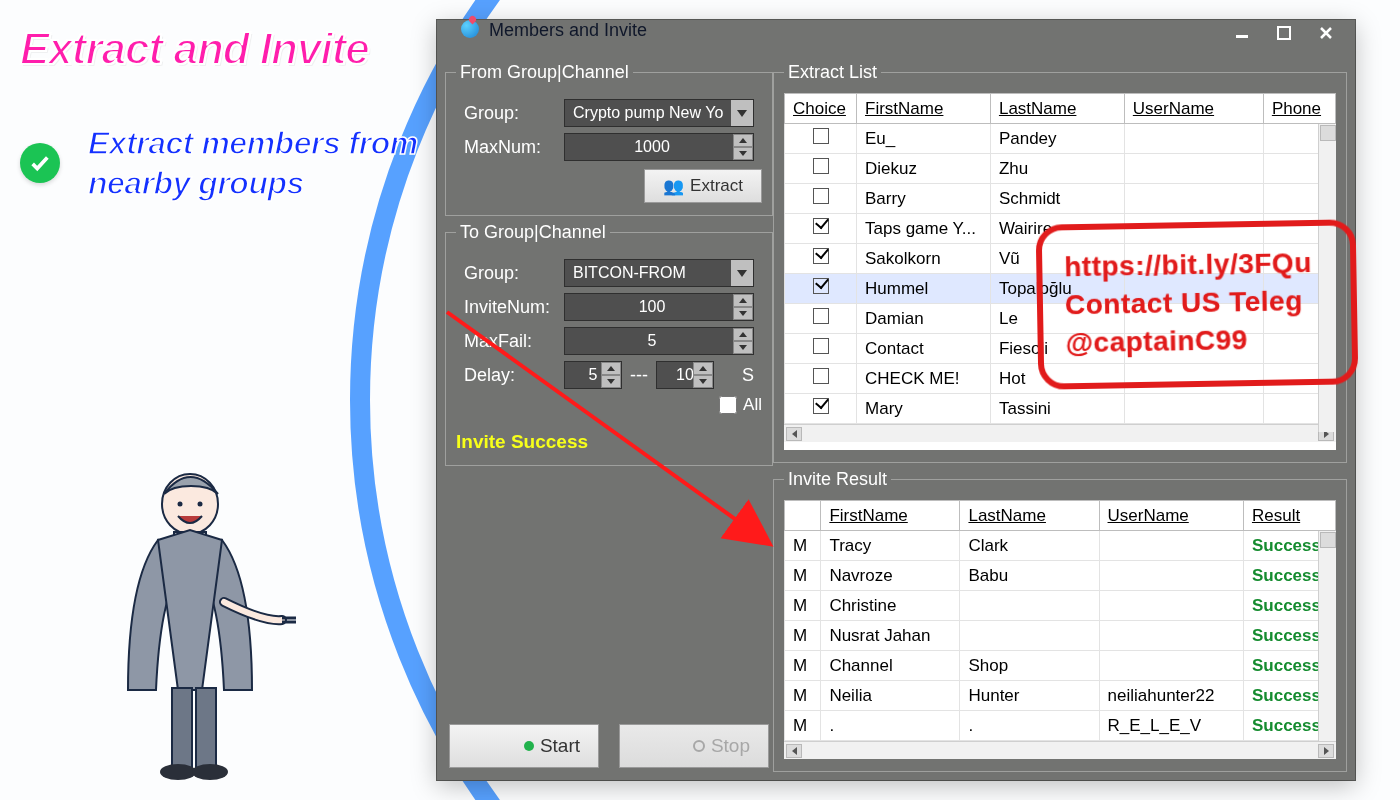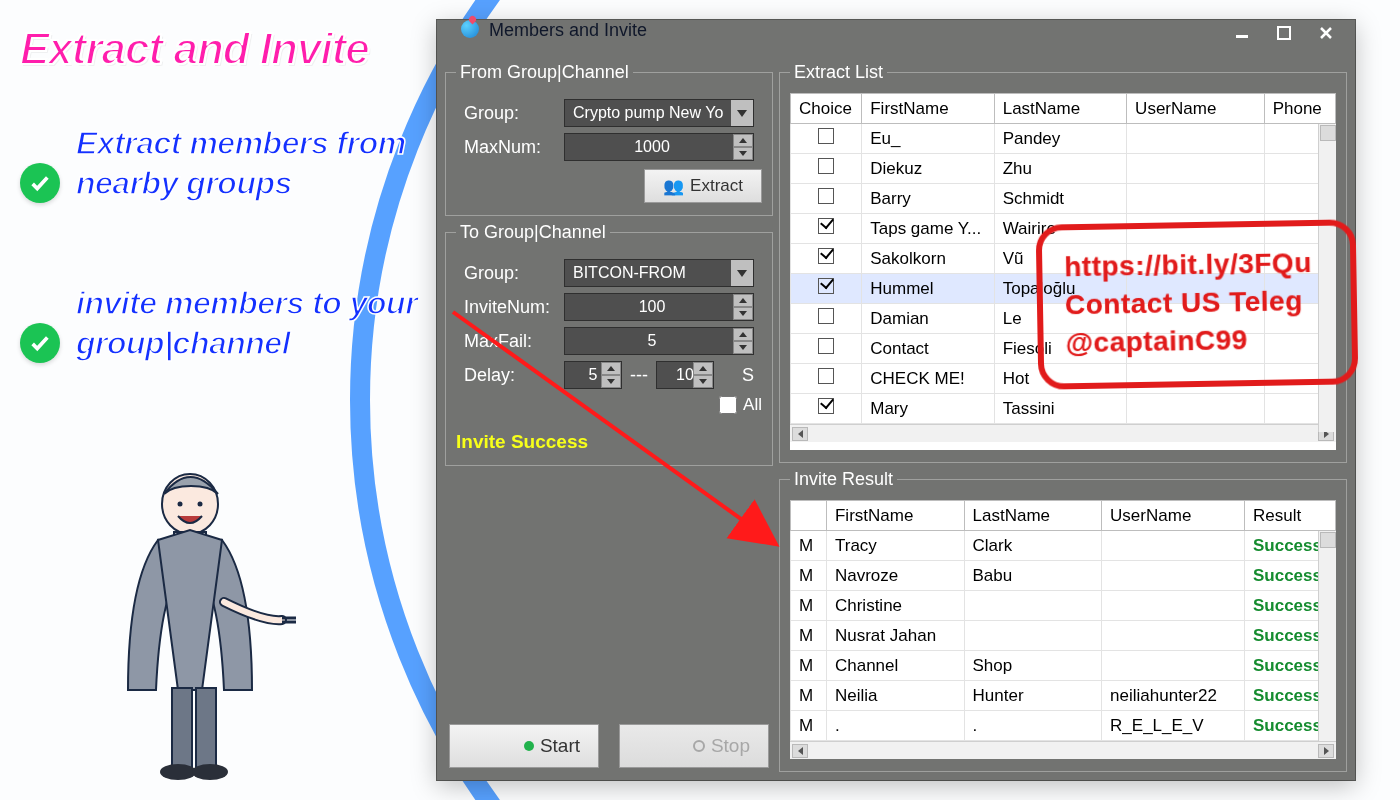--- a/index.html
+++ b/index.html
@@ -32,22 +32,22 @@
     color: #ff1eac;
     -webkit-text-stroke: 2px #ffffff;
     text-shadow:
       -1px -1px 0 #fff, 1px -1px 0 #fff, -1px 1px 0 #fff, 1px 1px 0 #fff,
       2px 2px 0 rgba(0,0,0,.05);
     line-height: 1.1;
     margin-bottom: 50px;
     letter-spacing: -1px;
   }
   .bullet {
-    display: flex; align-items: flex-end;
-    gap: 16px; margin-bottom: 80px;
+    display: flex; align-items: center;
+    gap: 28px; margin-bottom: 80px;
   }
   .bullet .check {
     width: 40px; height: 40px; border-radius: 50%;
     background: #1bc454;
     display: flex; align-items: center; justify-content: center;
     flex-shrink: 0;
     box-shadow: 0 2px 4px rgba(0,0,0,.15);
   }
   .bullet .check svg { width: 22px; height: 22px; stroke: #fff; stroke-width: 4; fill: none; }
   .bullet-text {
@@ -90,21 +90,21 @@
     border-radius:50% 50% 50% 0; transform:rotate(-45deg);
     top:-4px; left:8px;
   }
   .titlebar .spacer { flex: 1; }
   .titlebar .ctl {
     width: 42px; height: 26px;
     display:flex;align-items:center;justify-content:center;
     color:#fff; font-weight:bold;
   }
   .win-body {
-    flex: 1; display: flex; gap: 6px; padding: 4px 8px 8px 8px;
+    flex: 1; display: flex; padding: 4px 8px 8px 8px;
   }
   .col-left { width: 328px; display:flex; flex-direction:column; gap:6px; }
   .col-right { flex:1; display:flex; flex-direction:column; gap:6px; position:relative; }
   fieldset.panel {
     border: 1px solid #9fa09e;
     padding: 10px 10px 12px 10px;
     color: #eaeaea;
     position: relative;
   }
   fieldset.panel > legend {
@@ -171,20 +171,21 @@
     flex:1; background:#fff; overflow:hidden; position:relative;
   }
   table.grid{
     border-collapse:collapse; width:100%; background:#fff; color:#000;
     font-size:17px;
   }
   table.grid th{
     background:#fff; border:1px solid #bdbdbd; font-weight:400;
     text-align:left; padding:4px 8px; position:sticky; top:0;
     height:30px;
+    text-decoration:underline;
   }
   table.grid td{
     border:1px solid #e3e3e3; padding:3px 8px; height:30px;
     white-space:nowrap; overflow:hidden; text-overflow:ellipsis;
   }
   table.grid td.chk{ text-align:center; }
   table.grid td.chk span{
     display:inline-block; width:16px;height:16px;border:1px solid #555; position:relative;
   }
   table.grid td.chk span.on::after{
@@ -232,28 +233,20 @@
 
   <div class="bullet">
     <div class="check">
       <svg viewBox="0 0 24 24">
           <polyline points="4 13 9 18 20 6"></polyline>
         </svg>
     </div>
     <div class="bullet-text">Extract members from nearby groups</div>
   </div>
 
-  <div class="bullet">
-    <div class="check">
-      <svg viewBox="0 0 24 24">
-          <polyline points="4 13 9 18 20 6"></polyline>
-        </svg>
-    </div>
-    <div class="bullet-text">invite members to your group|channel</div>
-  </div>
 </div>
 
 <svg class="man" viewBox="0 0 180 320">
   <ellipse cx="72" cy="34" rx="28" ry="30" fill="#fbe9df" stroke="#1b2a44" stroke-width="2"></ellipse>
   <path d="M46 24 q26 -34 54 0 q-8 -8 -27 -8 t-27 8" fill="#9aa2ad" stroke="#1b2a44" stroke-width="2"></path>
   <circle cx="62" cy="34" r="2.5" fill="#1b2a44"></circle>
     <circle cx="82" cy="34" r="2.5" fill="#1b2a44"></circle>
   <path d="M60 46 q12 14 24 0" fill="#b83b3b" stroke="#1b2a44" stroke-width="2"></path>
   <path d="M40 70 q-30 40 -30 150 l28 0 q4 -90 24 -120z" fill="#8e97a6" stroke="#1b2a44" stroke-width="2"></path>
   <path d="M104 70 q30 40 30 150 l-28 0 q-4 -90 -24 -120z" fill="#8e97a6" stroke="#1b2a44" stroke-width="2"></path>

